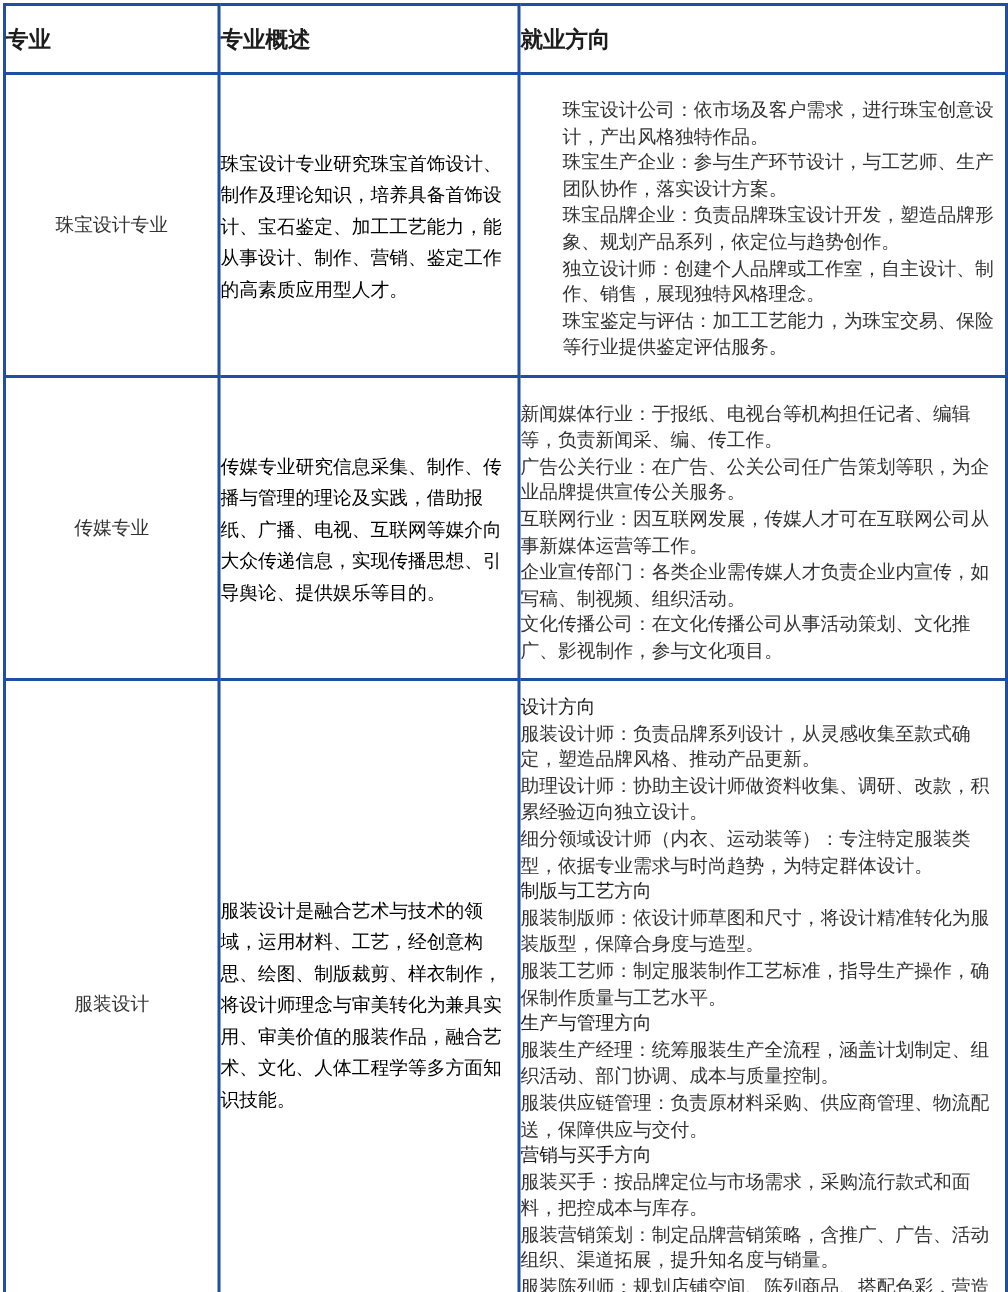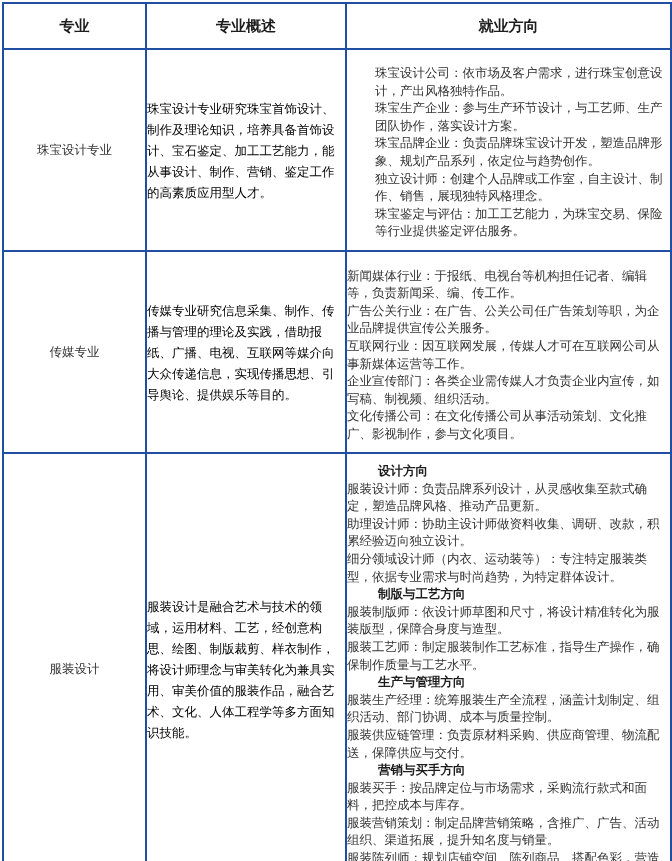--- a/index.html
+++ b/index.html
@@ -9,26 +9,26 @@
       width: 668px; border-collapse: collapse; table-layout: fixed;
     }
     table.grid td, table.grid th {
       border: 2px solid #1f4fa3;
       vertical-align: middle;
       padding: 0;
     }
     col.c1 { width: 143px; }
     col.c2 { width: 200px; }
     col.c3 { width: 325px; }
-    th { height: 44px; font-size: 15px; font-weight: bold; color: #1d1d1d; text-align: center; }
+    th { height: 44px; font-size: 15px; font-weight: bold; color: #1d1d1d; text-align: left; }
     td.major { text-align: center; font-size: 12.5px; color: #333; margin-top: 42px; }
     td.desc { font-size: 12.5px; line-height: 21px; padding: 0 8px 0 13px; color: #000000; }
     td.jobs { font-size: 12.5px; line-height: 17.6px; padding: 6px 6px 6px 9px; color: #333; vertical-align: top; }
     .entry { margin: 0; }
-    .sect { font-weight: bold; color: #1d1d1d; margin: 0; padding-left: 31px; }
+    .sect { font-weight: normal; color: #1d1d1d; margin: 0; }
     tr.r1 td { height: 196px; }
     tr.r2 td { height: 195px; }
     tr.r3 td { height: 406px; }
   </style>
 </head>
 <body>
 
 <table class="grid">
   <colgroup>
       <col class="c1">

